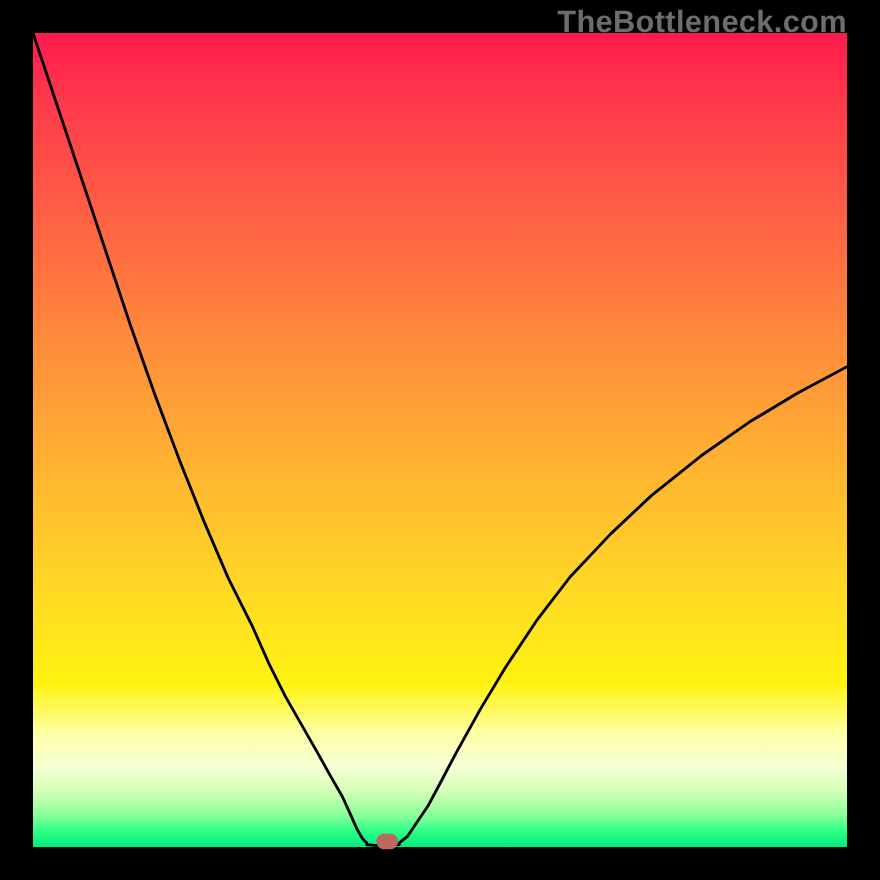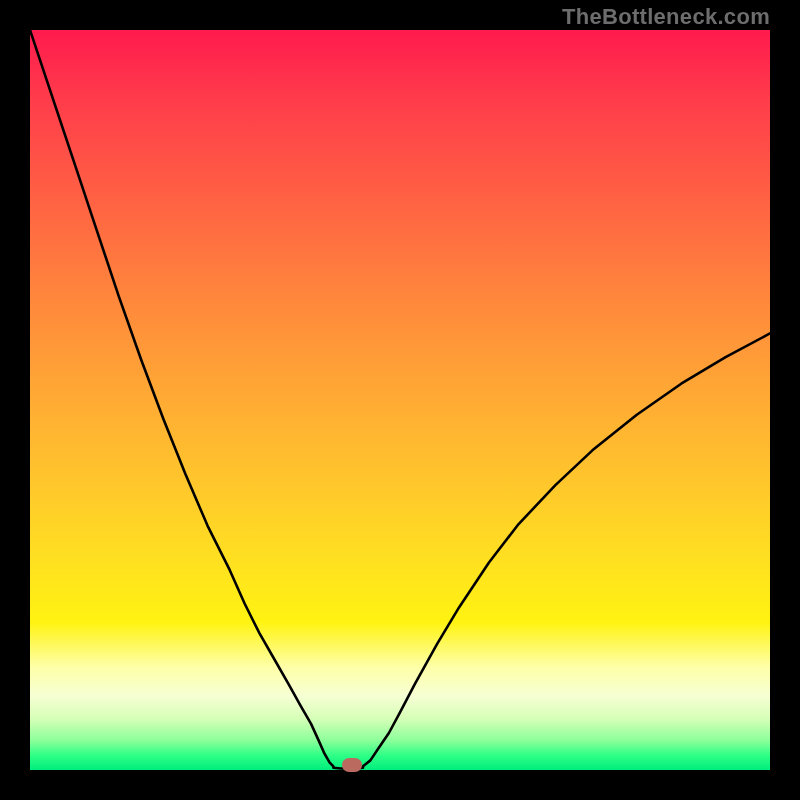--- a/index.html
+++ b/index.html
@@ -40,21 +40,21 @@
       #d7ffb8 93%,
       #8cff9a 96%,
       #2fff86 98%,
       #00ed7d 100%
     );
   }
   .watermark-wrap {
     position: absolute;
     top: 4px;
     right: 30px;
-    font-size: 22px;
+    font-size: 28px;
     font-weight: 600;
     color: #6d6d6d;
     letter-spacing: 0.3px;
     user-select: none;
   }
   svg.curve {
     position: absolute;
     left: 0;
     top: 0;
     width: 740px;

